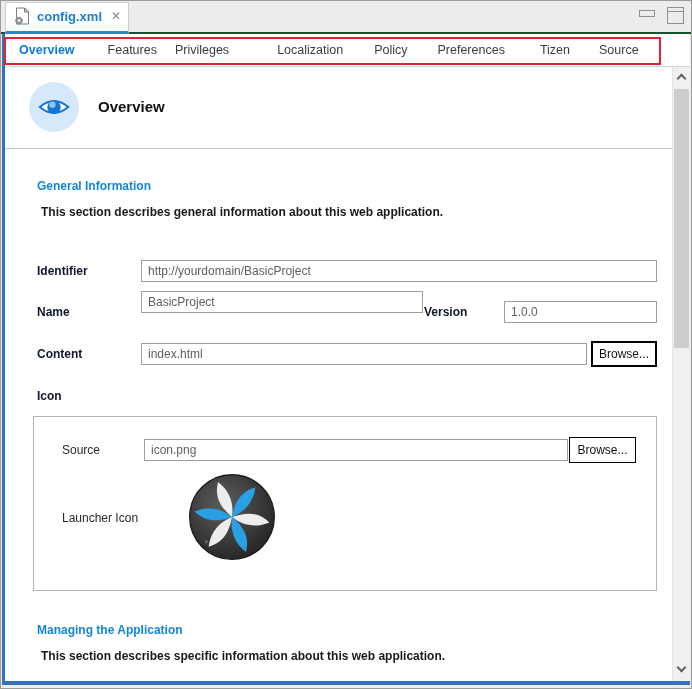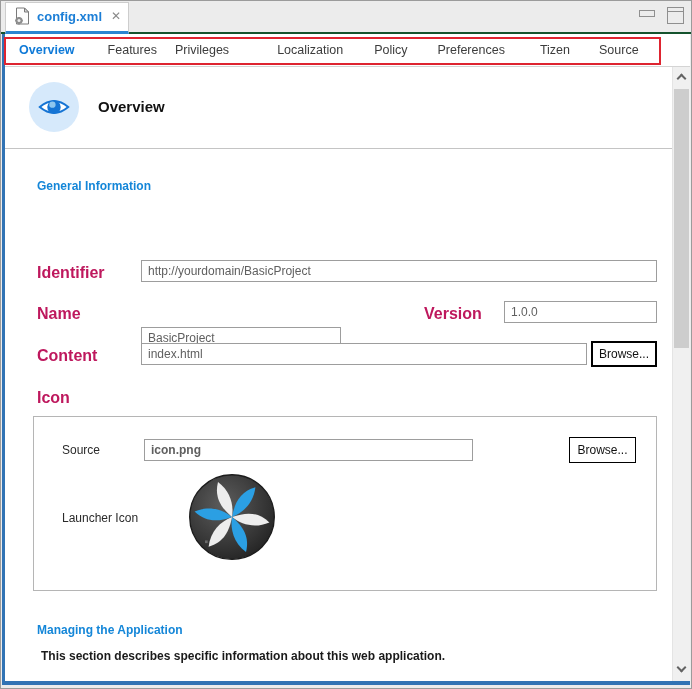--- a/index.html
+++ b/index.html
@@ -80,21 +80,21 @@
   }
   .eye-badge {
     position:absolute; left:24px; top:15px; width:50px; height:50px; border-radius:50%;
     background:#d6e9fb; display:flex; align-items:center; justify-content:center;
   }
   .page-title { position:absolute; left:93px; top:31px; font-size:15px; font-weight:bold; color:#111; }
 
   .sec-heading { position:absolute; left:32px; font-size:12px; font-weight:bold; color:#1486d8; }
   .sec-desc { position:absolute; left:36px; font-size:12px; font-weight:bold; color:#1a1a1a; }
 
-  .f-label { position:absolute; font-size:16px; font-weight:bold; color:#be185d; }
+  .f-label { position:absolute; font-size:12px; font-weight:bold; color:#0f172a; }
   .f-label-light { position:absolute; font-size:12px; color:#2a2a2a; }
   .t-input {
     position:absolute; height:22px; border:1px solid #9d9d9d; background:#fff;
     font-family:"Liberation Sans", sans-serif; font-size:12px; color:#5f5f5f; padding:8px 6px; outline:none;
   }
   .browse-btn {
     position:absolute; height:26px; background:#fff; border:1px solid #000;
     font-family:"Liberation Sans", sans-serif; font-size:12px; color:#111; cursor:pointer;
   }
   .browse-btn.thick { border-width:2px; }
@@ -152,37 +152,38 @@
           <svg width="38" height="38" viewBox="0 0 48 48">
             <path d="M6 24 Q24 9 42 24 Q24 39 6 24 Z" fill="#ffffff" stroke="#1574d4" stroke-width="2.4"></path>
             <circle cx="24" cy="24" r="8.5" fill="#1574d4"></circle>
             <circle cx="22" cy="21" r="4" fill="#8ec6ee"></circle>
           </svg>
         </div>
         <div class="page-title">Overview</div>
       </div>
 
       <div class="sec-heading" style="top:112px;">General Information</div>
+      <div class="sec-desc" style="top:138px;">This section describes general information about this web application.</div>
 
       <div class="f-label" style="left:32px; top:197px;">Identifier</div>
       <input class="t-input" style="left: 136px; top: 193px; width: 516px;" value="http://yourdomain/BasicProject">
 
       <div class="f-label" style="left:32px; top:238px;">Name</div>
-      <input class="t-input" style="left: 136px; top: 224px; width: 200px; margin-top: 36px;" value="BasicProject">
+      <input class="t-input" style="left: 136px; top: 224px; width: 282px;" value="BasicProject">
       <div class="f-label" style="left:419px; top:238px;">Version</div>
       <input class="t-input" style="left: 499px; top: 234px; width: 153px;" value="1.0.0">
 
       <div class="f-label" style="left:32px; top:280px;">Content</div>
       <input class="t-input" style="left: 136px; top: 276px; width: 446px;" value="index.html">
       <button class="browse-btn thick" style="left:586px; top:274px; width:66px;">Browse...</button>
 
       <div class="f-label" style="left:32px; top:322px;">Icon</div>
       <div class="icon-group">
         <div class="f-label-light" style="position:absolute; left:28px; top:26px;">Source</div>
-        <input class="t-input" style="left: 110px; top: 22px; width: 329px; font-weight: bold;" value="icon.png">
+        <input class="t-input" style="left: 110px; top: 22px; width: 424px;" value="icon.png">
         <button class="browse-btn" style="left:535px; top:20px; width:67px;">Browse...</button>
 
         <div class="f-label-light" style="position:absolute; left:28px; top:94px;text-align:center;">Launcher Icon</div>
         <svg class="launcher-img" viewBox="0 0 100 100">
           <defs>
             <radialGradient id="pg" cx="40%" cy="35%" r="75%">
               <stop offset="0%" stop-color="#5d5d5d"></stop>
               <stop offset="70%" stop-color="#333333"></stop>
               <stop offset="100%" stop-color="#1f1f1f"></stop>
             </radialGradient>

